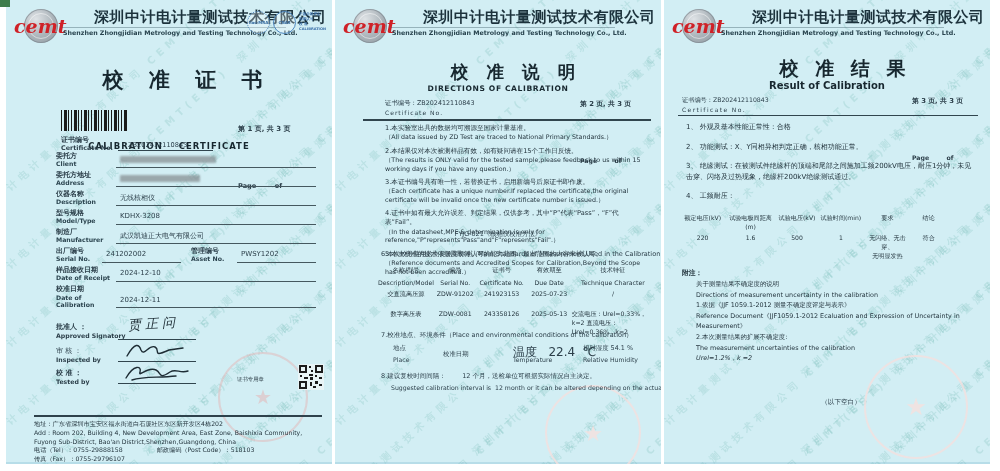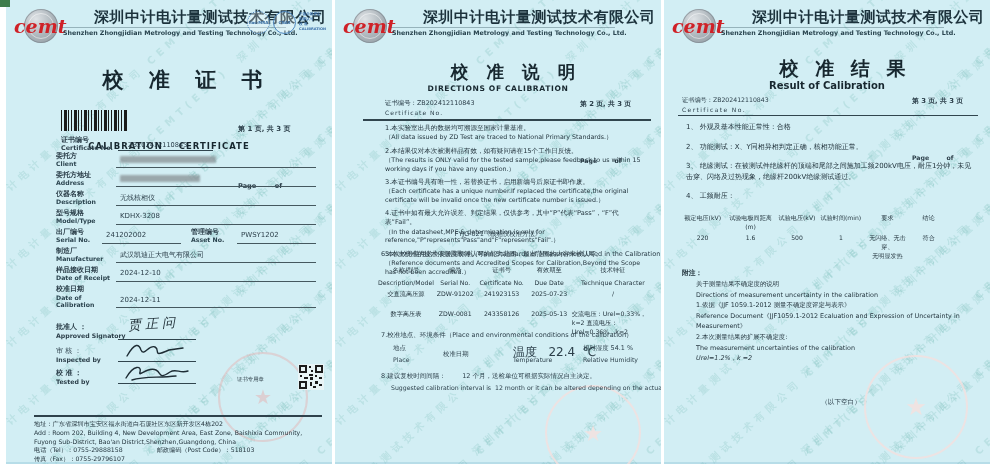--- a/index.html
+++ b/index.html
@@ -166,43 +166,43 @@
         <div class="fval">无线核相仪</div>
       </div>
       <div class="frow">
         <div class="flabel">
             <div class="cn">型号规格</div>
             <div class="en">Model/Type</div>
           </div>
         <div class="fval">KDHX-3208</div>
       </div>
       <div class="frow">
+        <div class="flabel">
+            <div class="cn">制造厂</div>
+            <div class="en">Manufacturer</div>
+          </div>
+        <div class="fval">武汉凯迪正大电气有限公司</div>
+      </div>
+      <div class="frow">
         <div class="dual">
           <div class="half">
             <div class="flabel">
                 <div class="cn">出厂编号</div>
                 <div class="en">Serial  No.</div>
               </div>
             <div class="fval">241202002</div>
           </div>
           <div class="half">
             <div class="flabel">
                 <div class="cn">管理编号</div>
                 <div class="en">Asset No.</div>
               </div>
             <div class="fval">PWSY1202</div>
           </div>
         </div>
-      </div>
-      <div class="frow">
-        <div class="flabel">
-            <div class="cn">制造厂</div>
-            <div class="en">Manufacturer</div>
-          </div>
-        <div class="fval">武汉凯迪正大电气有限公司</div>
       </div>
       <div class="frow">
         <div class="flabel">
             <div class="cn">样品接收日期</div>
             <div class="en">Date of Receipt</div>
           </div>
         <div class="fval">2024-12-10</div>
       </div>
       <div class="frow">
         <div class="flabel">

